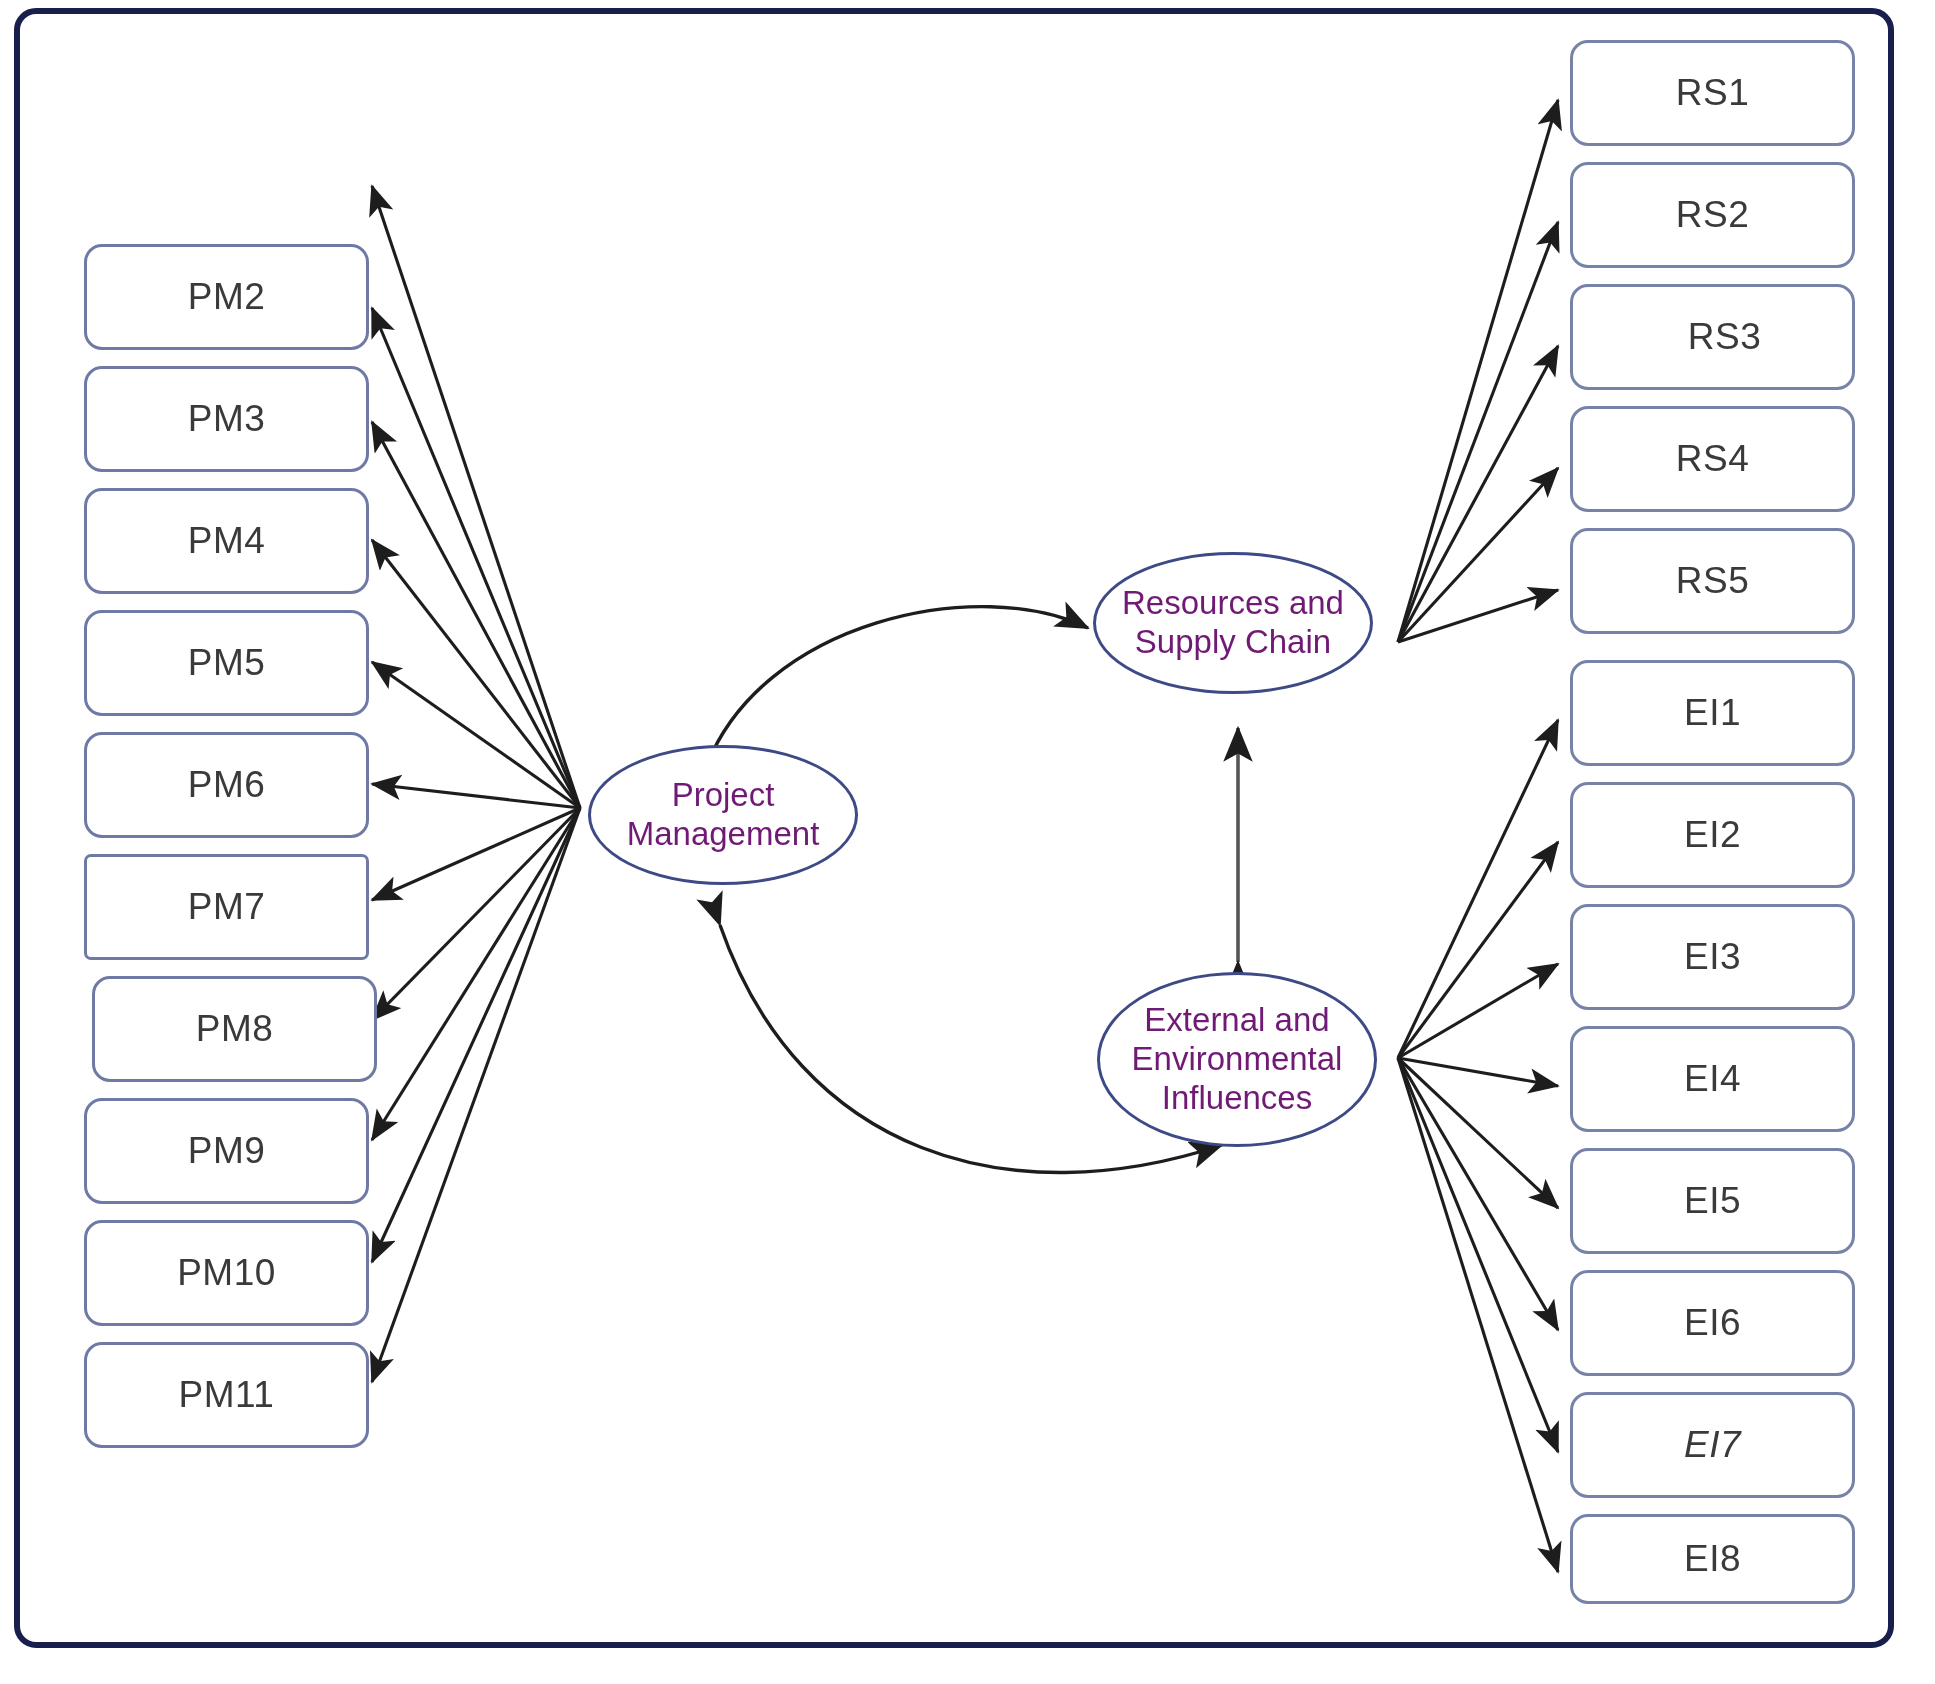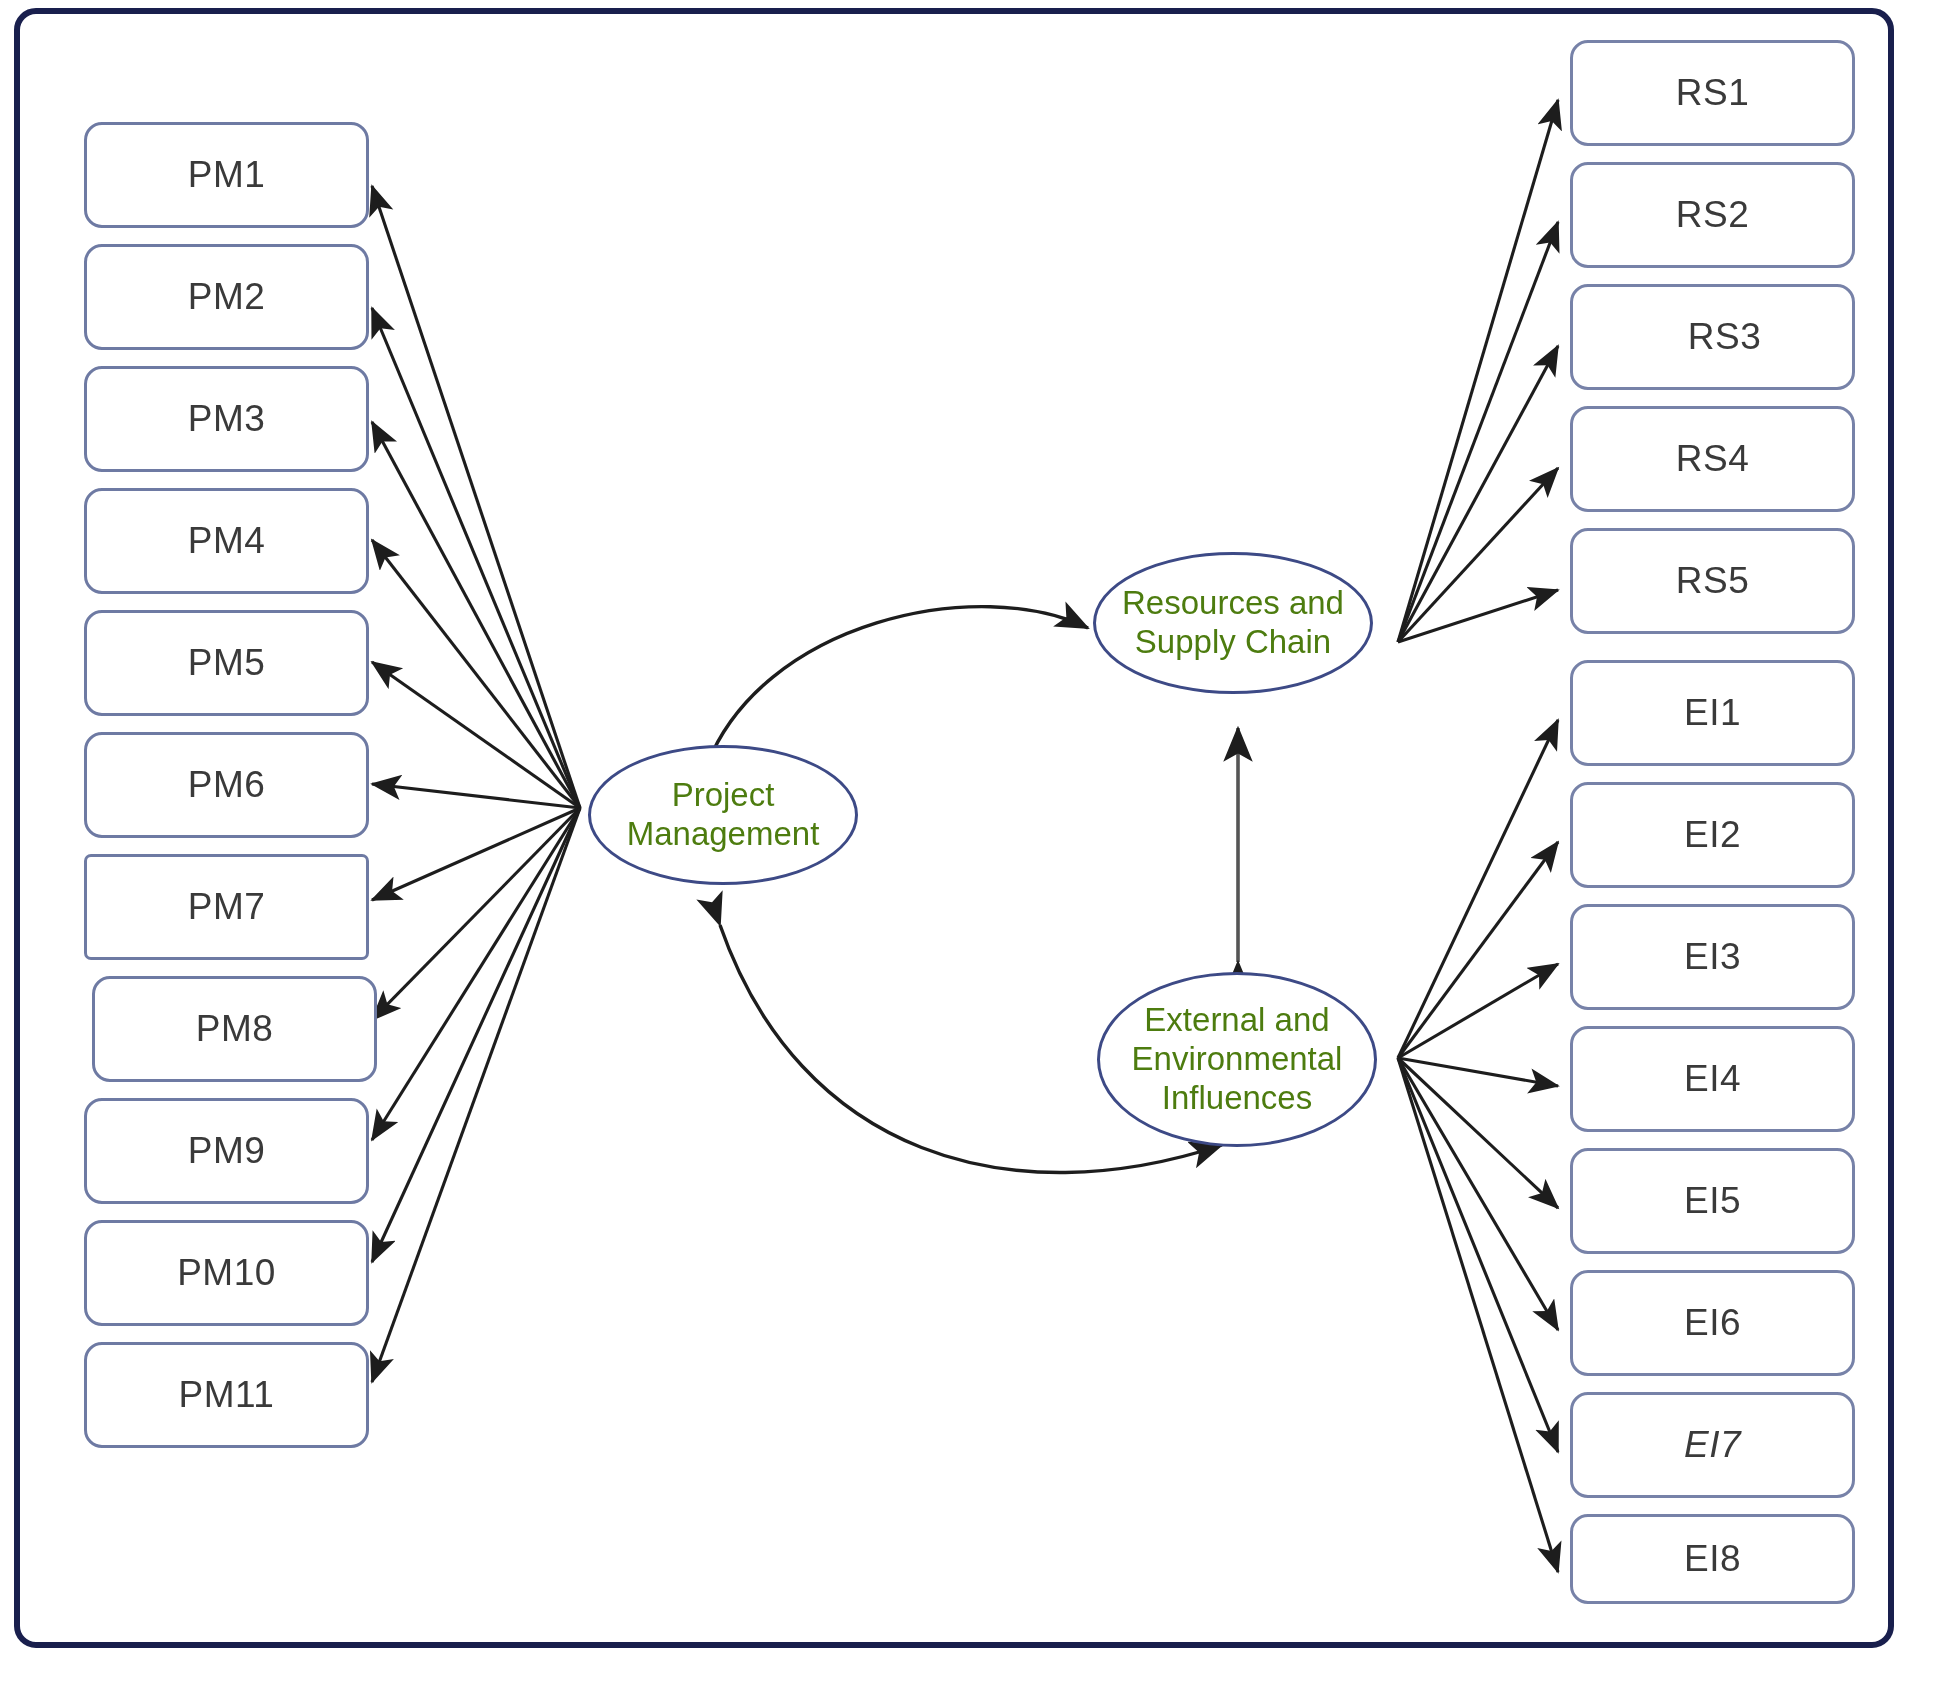--- a/index.html
+++ b/index.html
@@ -7,21 +7,21 @@
   #stage{position:relative;width:1935px;height:1684px;background:#ffffff;overflow:hidden;}
   #frame{position:absolute;left:14px;top:8px;width:1880px;height:1640px;
          border:6px solid #191f4d;border-radius:22px;box-sizing:border-box;background:#fff;}
   svg#wires{position:absolute;left:0;top:0;width:1935px;height:1684px;pointer-events:none;}
   .ind-box{position:absolute;box-sizing:border-box;border:3px solid #7782a8;
            border-radius:18px;background:#ffffff;display:flex;align-items:center;
            justify-content:center;color:#3a3a3a;font-size:37px;letter-spacing:.5px;}
   .ind-box.lbox{border-color:#6e7aa3;}
   .ellipse-node{position:absolute;box-sizing:border-box;border:3px solid #3d4a86;
            border-radius:50%;background:#ffffff;display:flex;align-items:center;
-           justify-content:center;text-align:center;color:#4d7c0f;font-size:33px;
+           justify-content:center;text-align:center;color:#701a75;font-size:33px;
            line-height:1.18;}
   .ell-txt{display:block;padding:0 8px;}
 </style>
 </head>
 <body>
 
 <div id="stage">
 
   <div id="frame"></div>
 
@@ -65,23 +65,20 @@
       <line x1="1398" y1="1058" x2="1558" y2="1572"></line>
     </g>
 
     <path d="M705,770 C760,620 980,575 1088,628" stroke="#1d1d1d" stroke-width="3.4" fill="none" marker-end="url(#ah)" marker-start="url(#ah)"></path>
 
     <path d="M720,925 C800,1155 1010,1215 1222,1145" stroke="#1d1d1d" stroke-width="3.4" fill="none" marker-end="url(#ah)" marker-start="url(#ah)"></path>
 
     <line x1="1238" y1="962" x2="1238" y2="728" stroke="#555555" stroke-width="3.6" marker-end="url(#ah)" marker-start="url(#ah)"></line>
   </svg>
 
-  <div class="ind-box lbox" style="left:84px;top:122px;width:285px;height:106px;">
-    <span>PM1</span>
-  </div>
   <div class="ind-box lbox" style="left:84px;top:244px;width:285px;height:106px;">
     <span>PM2</span>
   </div>
   <div class="ind-box lbox" style="left:84px;top:366px;width:285px;height:106px;">
     <span>PM3</span>
   </div>
   <div class="ind-box lbox" style="left:84px;top:488px;width:285px;height:106px;align-items:center;">
     <span>PM4</span>
   </div>
   <div class="ind-box lbox" style="left:84px;top:610px;width:285px;height:106px;">

